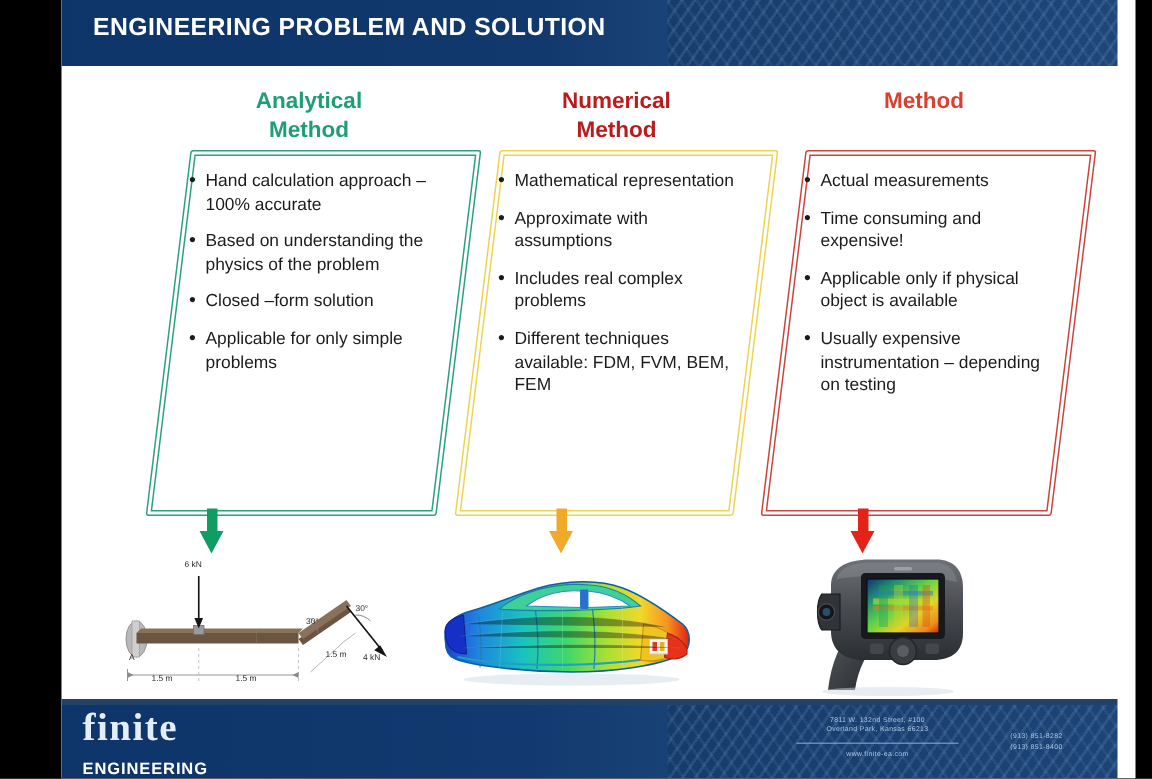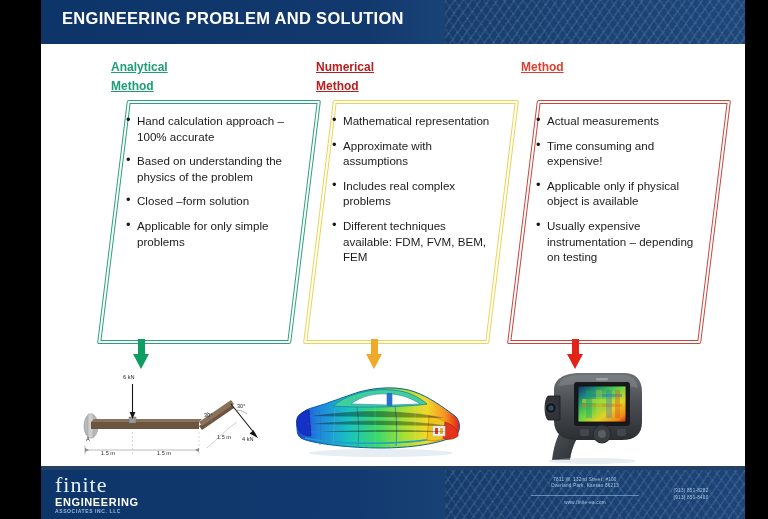--- a/index.html
+++ b/index.html
@@ -1,48 +1,48 @@
 <!DOCTYPE html>
 <html><head>
 <meta charset="utf-8">
 <style>
   html,body{margin:0;padding:0;background:#000;}
   body{width:768px;height:519px;overflow:hidden;font-family:"Liberation Sans",sans-serif;}
 
   #screen{position:relative;width:768px;height:519px;background:#000;}
 
   
-  #slide{position:absolute;left:41px;top:0;width:704px;height:519px;background:#ffffff;overflow:hidden;}
+  #slide{position:absolute;left:41px;top:0;width:704px;height:519px;background:#ffffff;overflow:hidden;padding-left:12px;}
 
   
   .bar{position:absolute;left:0;width:704px;background:#12396e;}
   #header-bar{top:0;height:44px;background:linear-gradient(90deg,#0e3569 0%,#12396e 46%,#1b4579 60%,#214d84 100%);}
   .weave{position:absolute;top:0;right:0;height:100%;width:300px;opacity:.55;
      background-image:repeating-linear-gradient(125deg,rgba(255,255,255,.13) 0px,rgba(255,255,255,.13) 2px,rgba(0,0,0,.10) 2px,rgba(0,0,0,.10) 7px),
                       repeating-linear-gradient(55deg,rgba(255,255,255,.09) 0px,rgba(255,255,255,.09) 2px,rgba(0,0,0,.07) 2px,rgba(0,0,0,.07) 8px);}
   #slide-title{position:absolute;left:21px;top:9px;font-size:16.5px;font-weight:bold;color:#ffffff;letter-spacing:.3px;
      font-family:"Liberation Sans",sans-serif;}
 
   
   #footer-bar{top:470px;height:49px;background:linear-gradient(90deg,#0e3569 0%,#123a70 44%,#1a4478 62%,#204b82 100%);}
   #footer-sep{position:absolute;left:0;top:466px;width:704px;height:4px;background:#0b2b55;opacity:.9;}
   #logo{position:absolute;left:14px;top:5px;width:128px;color:#cfe2f6;}
-  #logo-word{font-size:22px;font-weight:normal;letter-spacing:1px;line-height:20px;color:#e4eefb;
+  #logo-word{font-size:26px;font-weight:bold;letter-spacing:1px;line-height:20px;color:#e4eefb;
      font-family:"Liberation Serif",serif;}
-  #logo-sub1{font-size:11px;font-weight:bold;letter-spacing:.6px;line-height:12px;color:#ffffff;margin-top:1px;}
+  #logo-sub1{font-size:11px;font-weight:bold;letter-spacing:.6px;line-height:12px;color:#ffffff;margin-top:12px;}
   #logo-sub2{font-size:5px;font-weight:bold;letter-spacing:.6px;line-height:7px;color:#9dbcdc;}
   #page-num{position:absolute;left:0;top:17px;width:758px;text-align:right;font-size:12px;color:#dbe8f7;}
   #footer-contact{position:absolute;right:100px;top:7px;width:120px;text-align:center;color:#aac7e6;}
   #footer-contact .ln{font-size:4.6px;line-height:6.4px;letter-spacing:.25px;filter:blur(.35px);}
   #footer-contact .rule{height:1px;background:#7ea6cf;margin:5px 6px 4px 6px;opacity:.75;}
   #footer-phones{position:absolute;right:18px;top:18px;width:72px;text-align:center;color:#aac7e6;}
   #footer-phones .ln{font-size:4.6px;line-height:6.6px;letter-spacing:.25px;filter:blur(.35px);}
 
   
-  .col-head{position:absolute;top:58px;width:190px;text-align:left;font-size:12px;line-height:19px;font-weight:bold;text-decoration:underline;}
+  .col-head{position:absolute;top:58px;width:190px;text-align:center;font-size:15px;line-height:19px;font-weight:bold;}
   #head-analytical{left:70px;color:#1f9e72;}
   #head-numerical{left:275px;color:#b91c1c;}
   #head-experimental{left:480px;color:#d8402f;}
 
   
   .pbox{position:absolute;top:100px;height:236px;
         border-style:double;border-width:4px;background:#ffffff;
         transform:skewX(-7deg);border-radius:2px;}
   .pbox-inner{transform:skewX(7deg);padding:9px 10px 0 10px;height:100%;box-sizing:border-box;}
   .bullets{list-style:none;margin:0;padding:0;}

